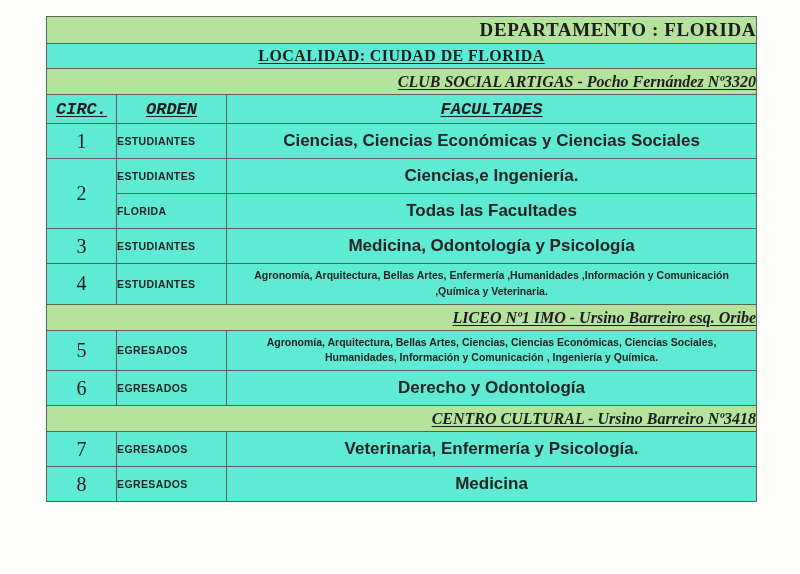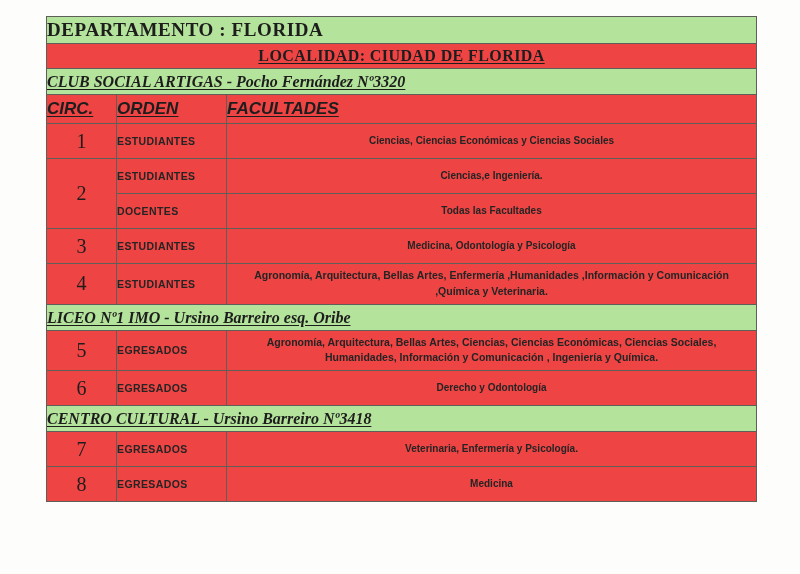--- a/index.html
+++ b/index.html
@@ -28,27 +28,27 @@
     width: 710px;
     border-collapse: collapse;
     table-layout: fixed;
     background: #ffffff;
   }
 
   table.doc-table td {
     border: 1px solid #5f5f5a;
     padding: 0;
     vertical-align: middle;
-    background: #ef4444;
+    background: #5eead4;
   }
 
   
   .band {
     background: #b4e39b !important;
-    text-align: left;
+    text-align: right;
     font-family: "Liberation Serif", serif;
     color: #1d1d1d;
   }
   .band-dept {
     font-size: 19px;
     font-weight: 700;
     letter-spacing: 0.6px;
     height: 26px;
     line-height: 26px;
   }
@@ -76,22 +76,22 @@
     color: #1d1d1d;
     background: #ffffff;
   }
   .row-localidad .u {
     text-decoration: underline;
     text-underline-offset: 2px;
   }
 
   
   .colhead {
-    text-align: left;
-    font-family: Liberation Sans, sans-serif;
+    text-align: center;
+    font-family: Liberation Mono, monospace;
     font-style: italic;
     font-weight: 700;
     font-size: 17px;
     height: 28px;
     color: #1d1d1d;
   }
   .colhead span {
     text-decoration: underline;
     text-underline-offset: 2px;
   }
@@ -106,21 +106,21 @@
   .orden {
     font-family: "Liberation Sans", sans-serif;
     font-size: 10.5px;
     font-weight: 700;
     letter-spacing: 0.4px;
     color: #242424;
   }
   .fac {
     text-align: center;
     font-family: "Liberation Sans", sans-serif;
-    font-size: 10px;
+    font-size: 17px;
     font-weight: 700;
     color: #242424;
     padding: 3px 10px;
     line-height: 1.45;
   }
   .fac.small {
     font-size: 10.5px;
     line-height: 1.5;
     padding: 4px 14px;
   }
@@ -164,21 +164,21 @@
         <td class="orden">ESTUDIANTES</td>
         <td class="fac">Ciencias,  Ciencias Económicas y Ciencias Sociales</td>
       </tr>
 
       <tr>
         <td class="circ" rowspan="2">2</td>
         <td class="orden h-std">ESTUDIANTES</td>
         <td class="fac">Ciencias,e Ingeniería.</td>
       </tr>
       <tr>
-        <td class="orden h-std">DOCENTES</td>
+        <td class="orden h-std">FLORIDA</td>
         <td class="fac">Todas las Facultades</td>
       </tr>
 
       <tr>
         <td class="circ h-mid">3</td>
         <td class="orden">ESTUDIANTES</td>
         <td class="fac">Medicina, Odontología y Psicología</td>
       </tr>
 
       <tr>

